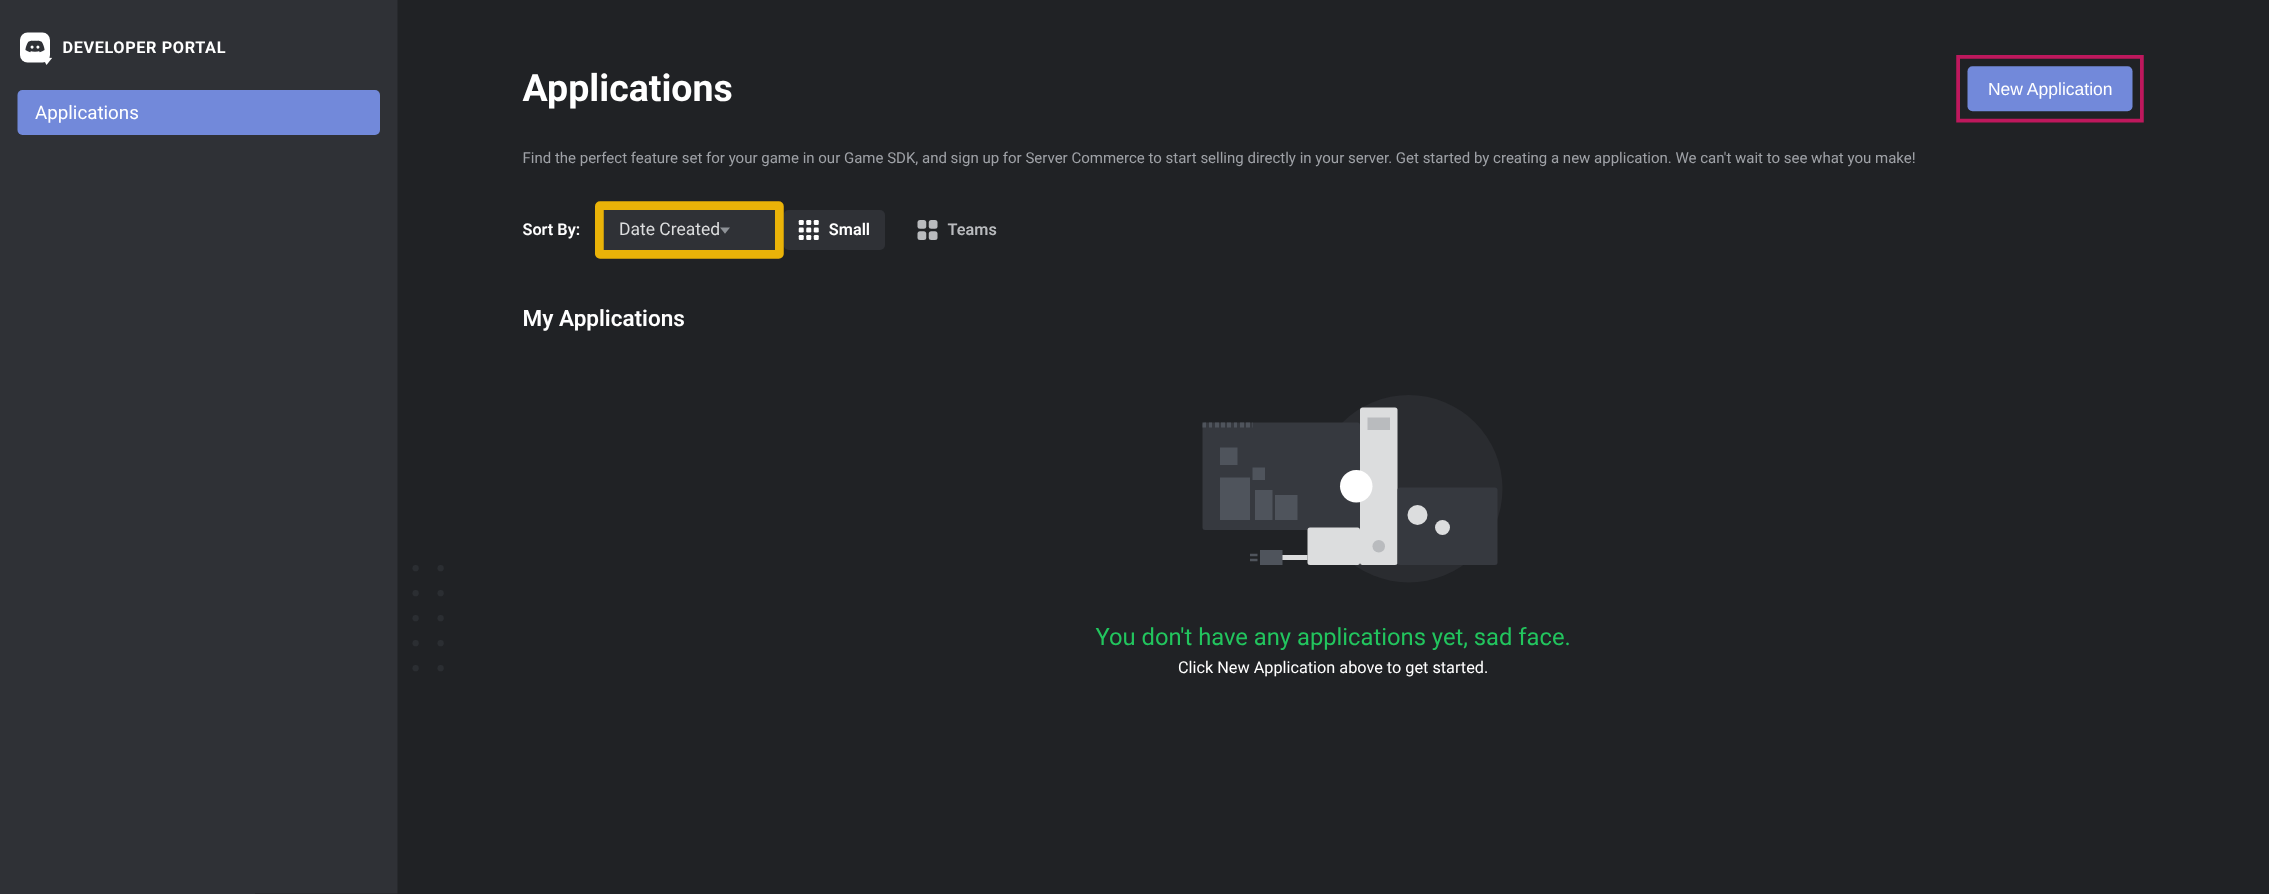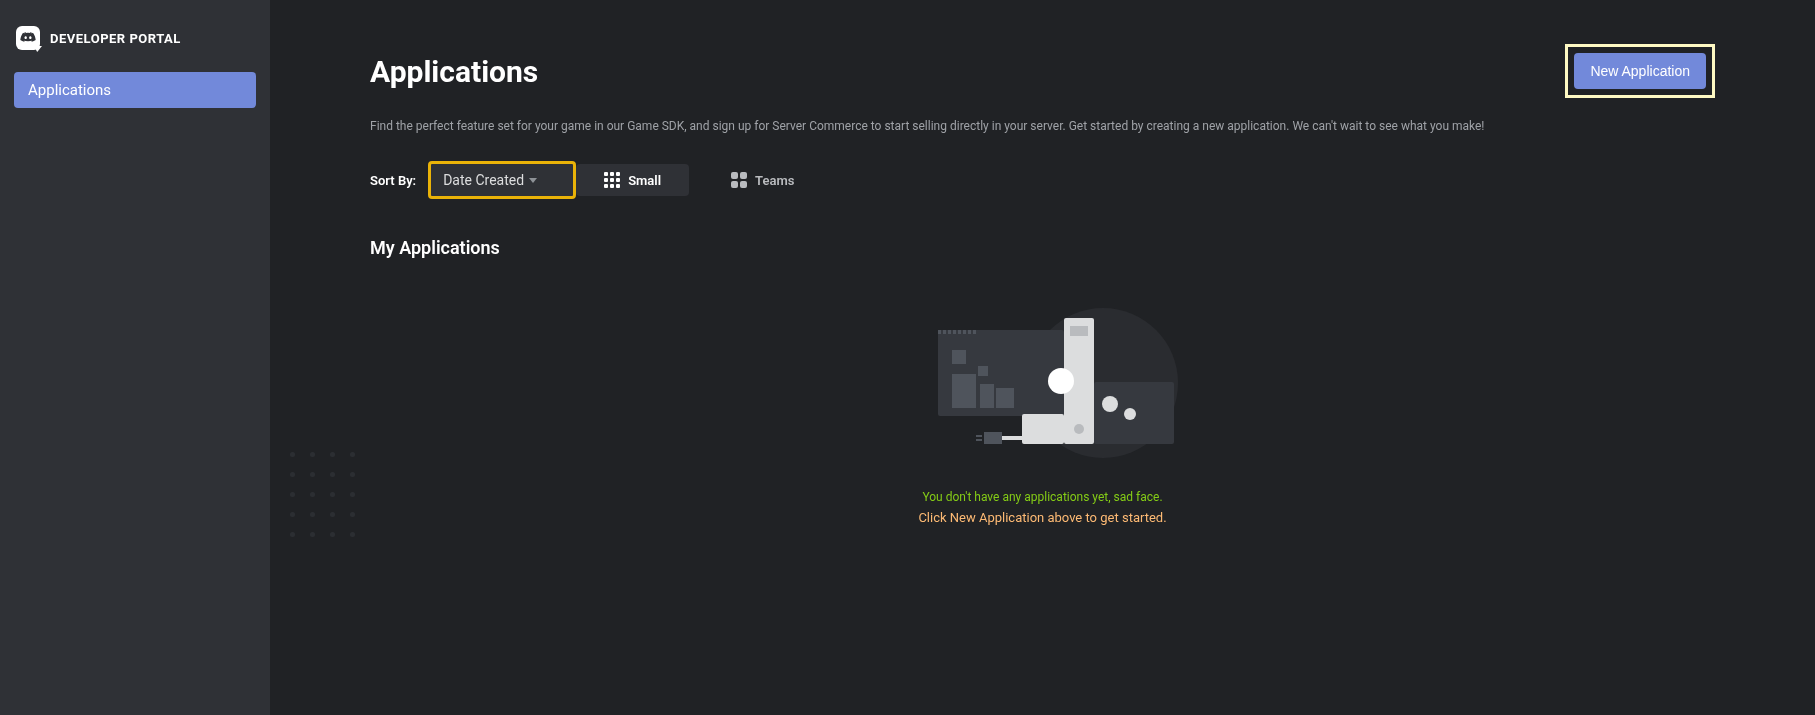--- a/index.html
+++ b/index.html
@@ -10,21 +10,21 @@
     font-family: -apple-system, BlinkMacSystemFont, "Segoe UI", Roboto, Helvetica, Arial, sans-serif;
     font-size: 14px;
     display: flex;
     min-height: 715px;
     position: relative;
     overflow: hidden;
   }
 
   
   .sidebar {
-    width: 270px;
+    width: 318px;
     background: #2f3136;
     padding: 22px 14px;
     flex-shrink: 0;
     position: relative;
     z-index: 2;
   }
   .brand {
     display: flex;
     align-items: center;
     gap: 10px;
@@ -86,21 +86,21 @@
     display: flex;
     align-items: center;
     justify-content: space-between;
   }
   .page-title {
     font-size: 30px;
     font-weight: 700;
     color: #ffffff;
   }
   .new-app-wrap {
-    border: 3px solid #fef9c3;
+    border: 3px solid #be185d;
     padding: 6px;
   }
   .new-app-btn {
     background: #7289da;
     color: #ffffff;
     border: none;
     padding: 10px 16px;
     border-radius: 4px;
     font-size: 14px;
     font-weight: 500;
@@ -125,21 +125,21 @@
     align-items: center;
     gap: 12px;
   }
   .sort-label {
     font-size: 13px;
     font-weight: 600;
     color: #ffffff;
   }
   .sort-select {
     background: #2f3136;
-    border: 3px solid #eab308;
+    border: 7px solid #eab308;
     border-radius: 4px;
     padding: 8px 36px 8px 12px;
     font-size: 14px;
     color: #dcddde;
     position: relative;
     min-width: 148px;
     display: flex;
     align-items: center;
     justify-content: space-between;
     cursor: pointer;
@@ -155,21 +155,21 @@
     display: flex;
     align-items: center;
     gap: 14px;
     font-size: 13px;
     font-weight: 600;
   }
   .toggle-btn {
     display: flex;
     align-items: center;
     gap: 8px;
-    padding: 8px 28px;
+    padding: 8px 12px;
     border-radius: 4px;
     cursor: pointer;
     color: #b9bbbe;
   }
   .toggle-btn.active {
     background: #2f3136;
     color: #ffffff;
   }
   .grid9 {
     width: 16px; height: 16px;
@@ -278,27 +278,27 @@
   }
   .art .joy3 {
     position:absolute;
     left:196px; top:90px;
     width:12px; height:12px;
     background:#dcddde;
     border-radius:50%;
   }
   .empty-title {
     margin-top: 22px;
-    font-size: 12px;
-    color: #84cc16;
+    font-size: 19px;
+    color: #22c55e;
   }
   .empty-sub {
     margin-top: 6px;
     font-size: 13px;
-    color: #fdba74;
+    color: #ffffff;
   }
 
   
   .dot-grid {
     position: absolute;
     left: 290px;
     top: 452px;
     width: 80px;
     height: 110px;
     display: grid;

